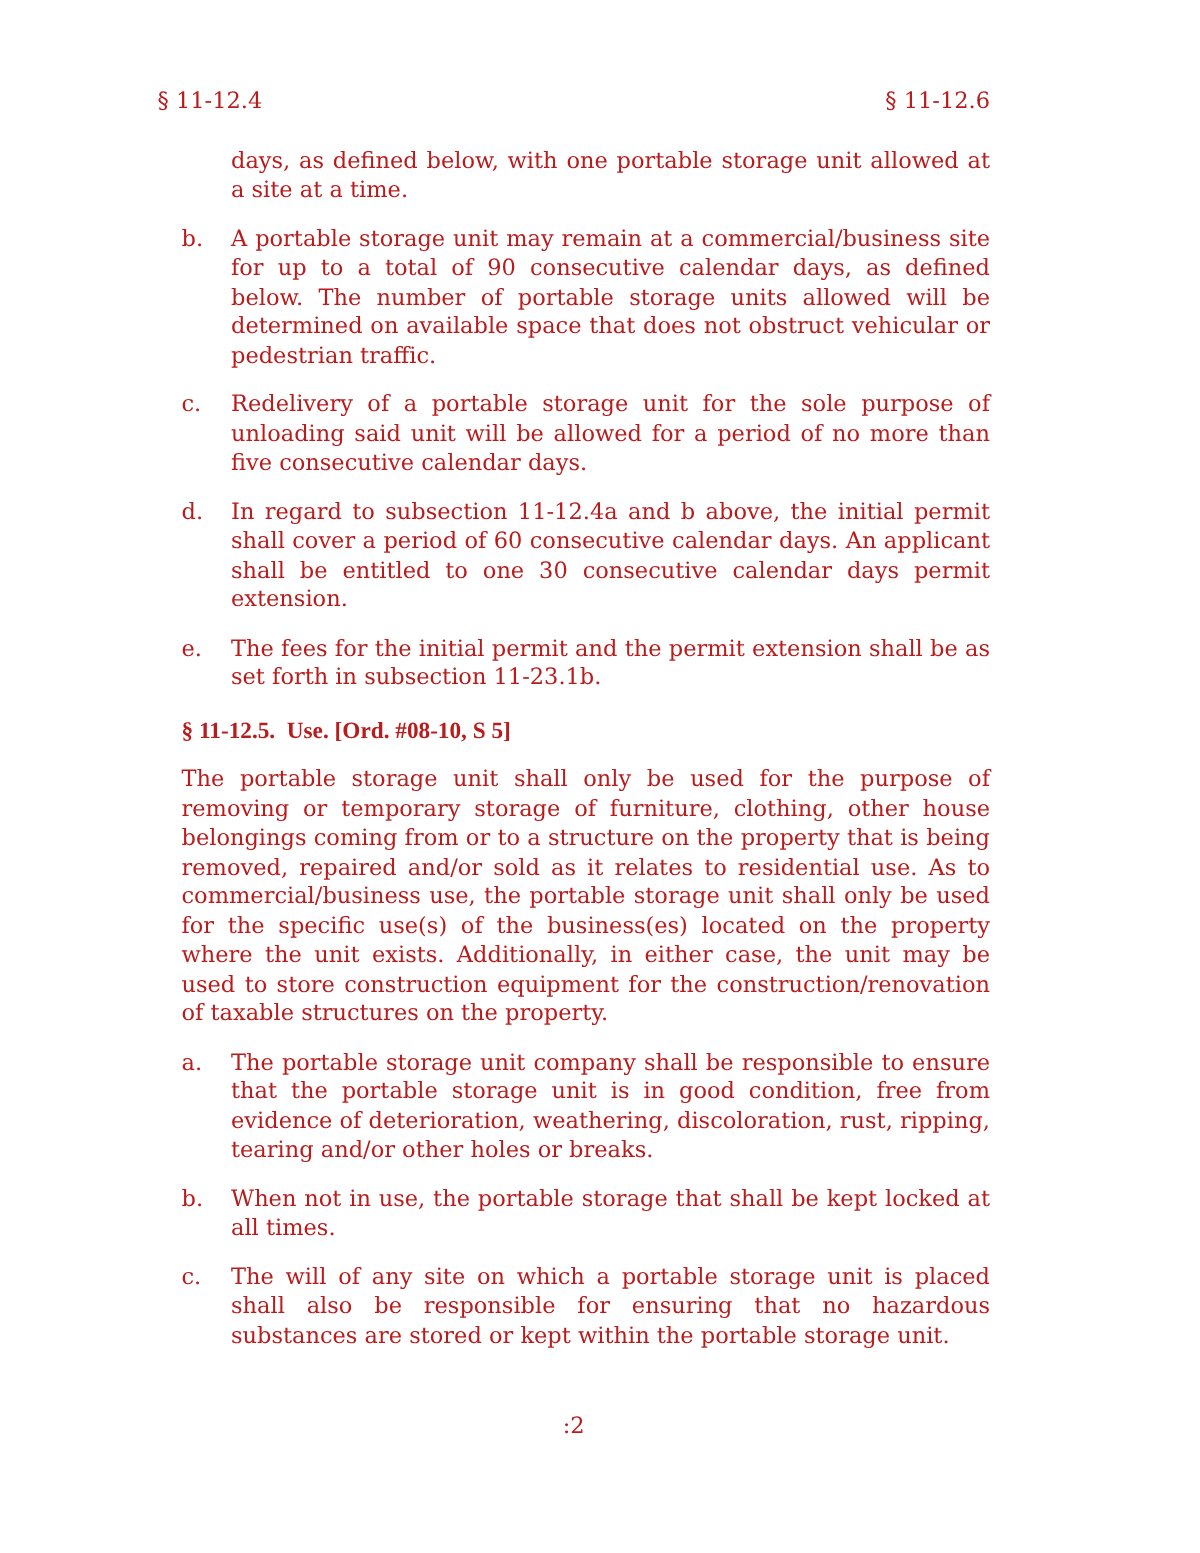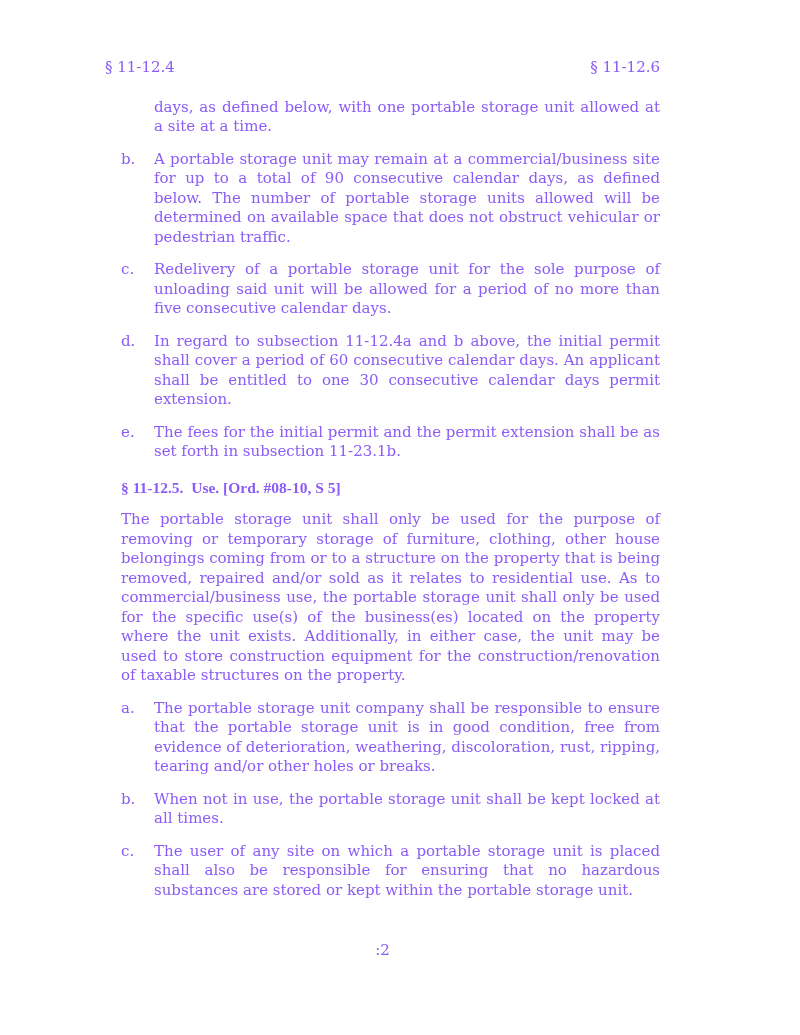--- a/index.html
+++ b/index.html
@@ -5,21 +5,21 @@
   html, body {
     margin: 0;
     padding: 0;
     background: #ffffff;
   }
   .page {
     position: relative;
     width: 800px;
     height: 1035px;
     background: #ffffff;
-    color: #8b5cf6;
+    color: #b91c1c;
     font-family: "DejaVu Serif", "Liberation Serif", serif;
     font-size: 15px;
     line-height: 19.5px;
     padding: 58px 140px 0 105px;
     box-sizing: border-box;
     overflow: hidden;
   }
   .running-header {
     display: flex;
     justify-content: space-between;
@@ -89,24 +89,24 @@
         <div class="list-text">The fees for the initial permit and the permit extension shall be as set forth in subsection 11-23.1b.</div>
       </div>
       <div class="block section-heading">§ 11-12.5.&nbsp; Use. [Ord. #08-10, S 5]</div>
       <div class="block paragraph">The portable storage unit shall only be used for the purpose of removing or temporary storage of furniture, clothing, other house belongings coming from or to a structure on the property that is being removed, repaired and/or sold as it relates to residential use. As to commercial/business use, the portable storage unit shall only be used for the specific use(s) of the business(es) located on the property where the unit exists. Additionally, in either case, the unit may be used to store construction equipment for the construction/renovation of taxable structures on the property.</div>
       <div class="block list-item">
         <div class="list-label">a.</div>
         <div class="list-text">The portable storage unit company shall be responsible to ensure that the portable storage unit is in good condition, free from evidence of deterioration, weathering, discoloration, rust, ripping, tearing and/or other holes or breaks.</div>
       </div>
       <div class="block list-item">
         <div class="list-label">b.</div>
-        <div class="list-text">When not in use, the portable storage unit shall be kept locked at all times.</div>
+        <div class="list-text">When not in use, the portable storage that shall be kept locked at all times.</div>
       </div>
       <div class="block list-item">
         <div class="list-label">c.</div>
-        <div class="list-text">The user of any site on which a portable storage unit is placed shall also be responsible for ensuring that no hazardous substances are stored or kept within the portable storage unit.</div>
+        <div class="list-text">The will of any site on which a portable storage unit is placed shall also be responsible for ensuring that no hazardous substances are stored or kept within the portable storage unit.</div>
       </div>
     </div>
 
   <div class="page-footer">
     <span>:2</span>
   </div>
 </div>
 
 </body></html>

